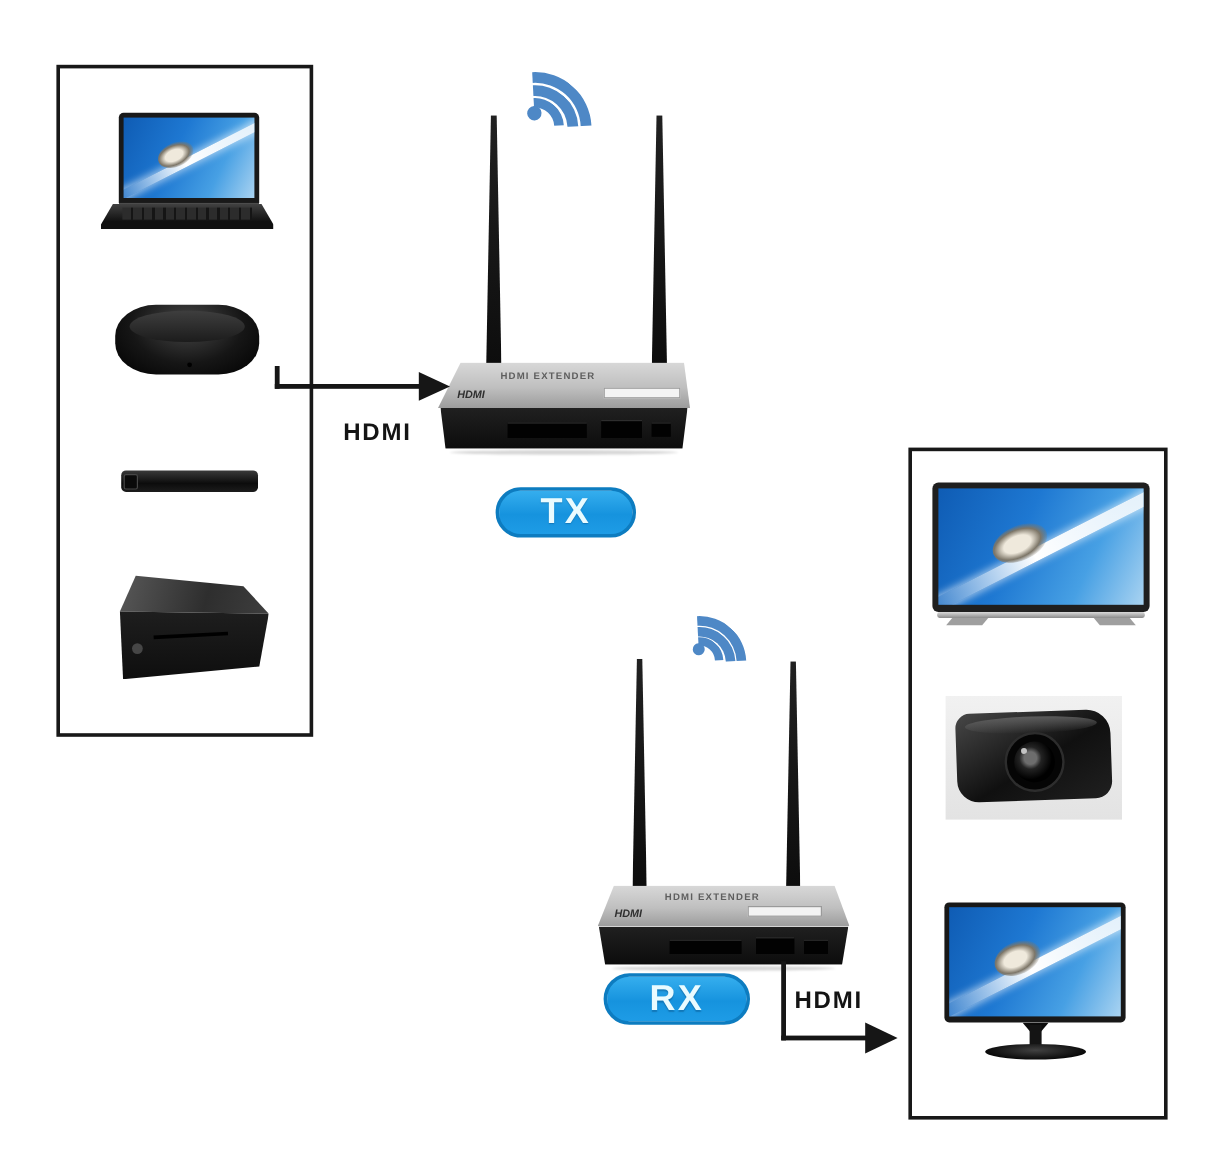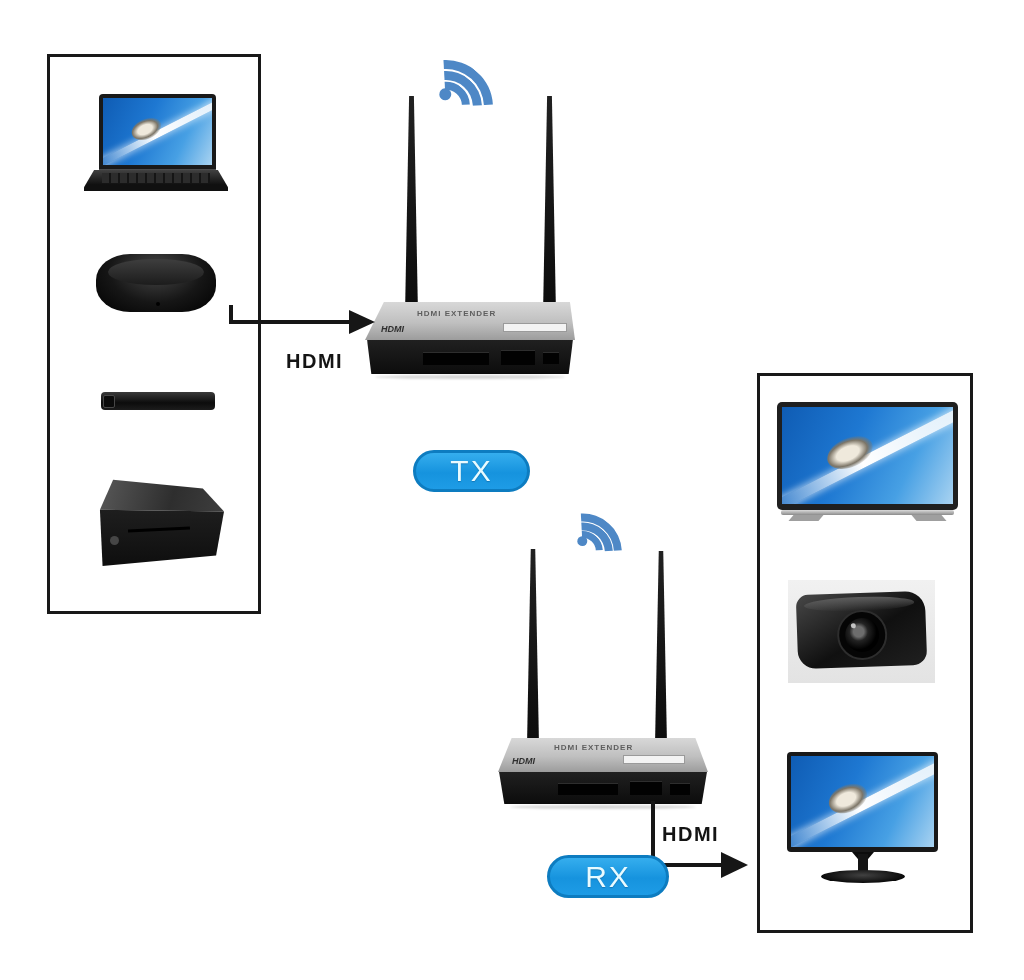--- a/index.html
+++ b/index.html
@@ -21,24 +21,24 @@
   #arrow2-h{left:651px;top:863px;width:72px;height:4px;}
   #arrow2-head{left:721px;top:852px;border-top:13px solid transparent;border-bottom:13px solid transparent;border-left:27px solid #161616;}
 
   .hdmi-label{position:absolute;z-index:5;color:#141414;font-weight:bold;font-size:20px;letter-spacing:1.5px;}
   #hdmi-label-1{left:286px;top:350px;}
   #hdmi-label-2{left:662px;top:823px;}
 
   
   .pill{position:absolute;z-index:5;display:flex;align-items:center;justify-content:center;
         background:linear-gradient(180deg,#35aeee,#1693de 55%,#1e9ce6);
-        border:3px solid #0d7cc0;border-radius:26px;color:#e9fbff;font-weight:normal;
-        font-size:30px;letter-spacing:2px;text-shadow:0 1px 1px rgba(0,60,110,.35);margin-top:44px;}
+        border:3px solid #0d7cc0;border-radius:26px;color:#e9fbff;font-weight:bold;
+        font-size:30px;letter-spacing:2px;text-shadow:0 1px 1px rgba(0,60,110,.35);}
   #tx-pill{left:413px;top:406px;width:111px;height:36px;}
-  #rx-pill{left:547px;top:811px;width:116px;height:37px;}
+  #rx-pill{left:503px;top:811px;width:116px;height:37px;}
 
   
   .wifi{position:absolute;z-index:3;}
   .wifi-rot{position:relative;width:100%;height:100%;transform:rotate(42deg);}
   .arc{position:absolute;border-radius:50%;border-style:solid;border-color:transparent;border-top-color:#4e88c6;}
   .dot{position:absolute;border-radius:50%;background:#4e88c6;}
   #wifi-tx{left:420px;top:38px;width:80px;height:80px;}
   #wifi-tx .a1{left:24px;top:46px;width:32px;height:32px;border-width:8px;}
   #wifi-tx .a2{left:13px;top:35px;width:54px;height:54px;border-width:9px;}
   #wifi-tx .a3{left:2px;top:24px;width:76px;height:76px;border-width:9px;}

